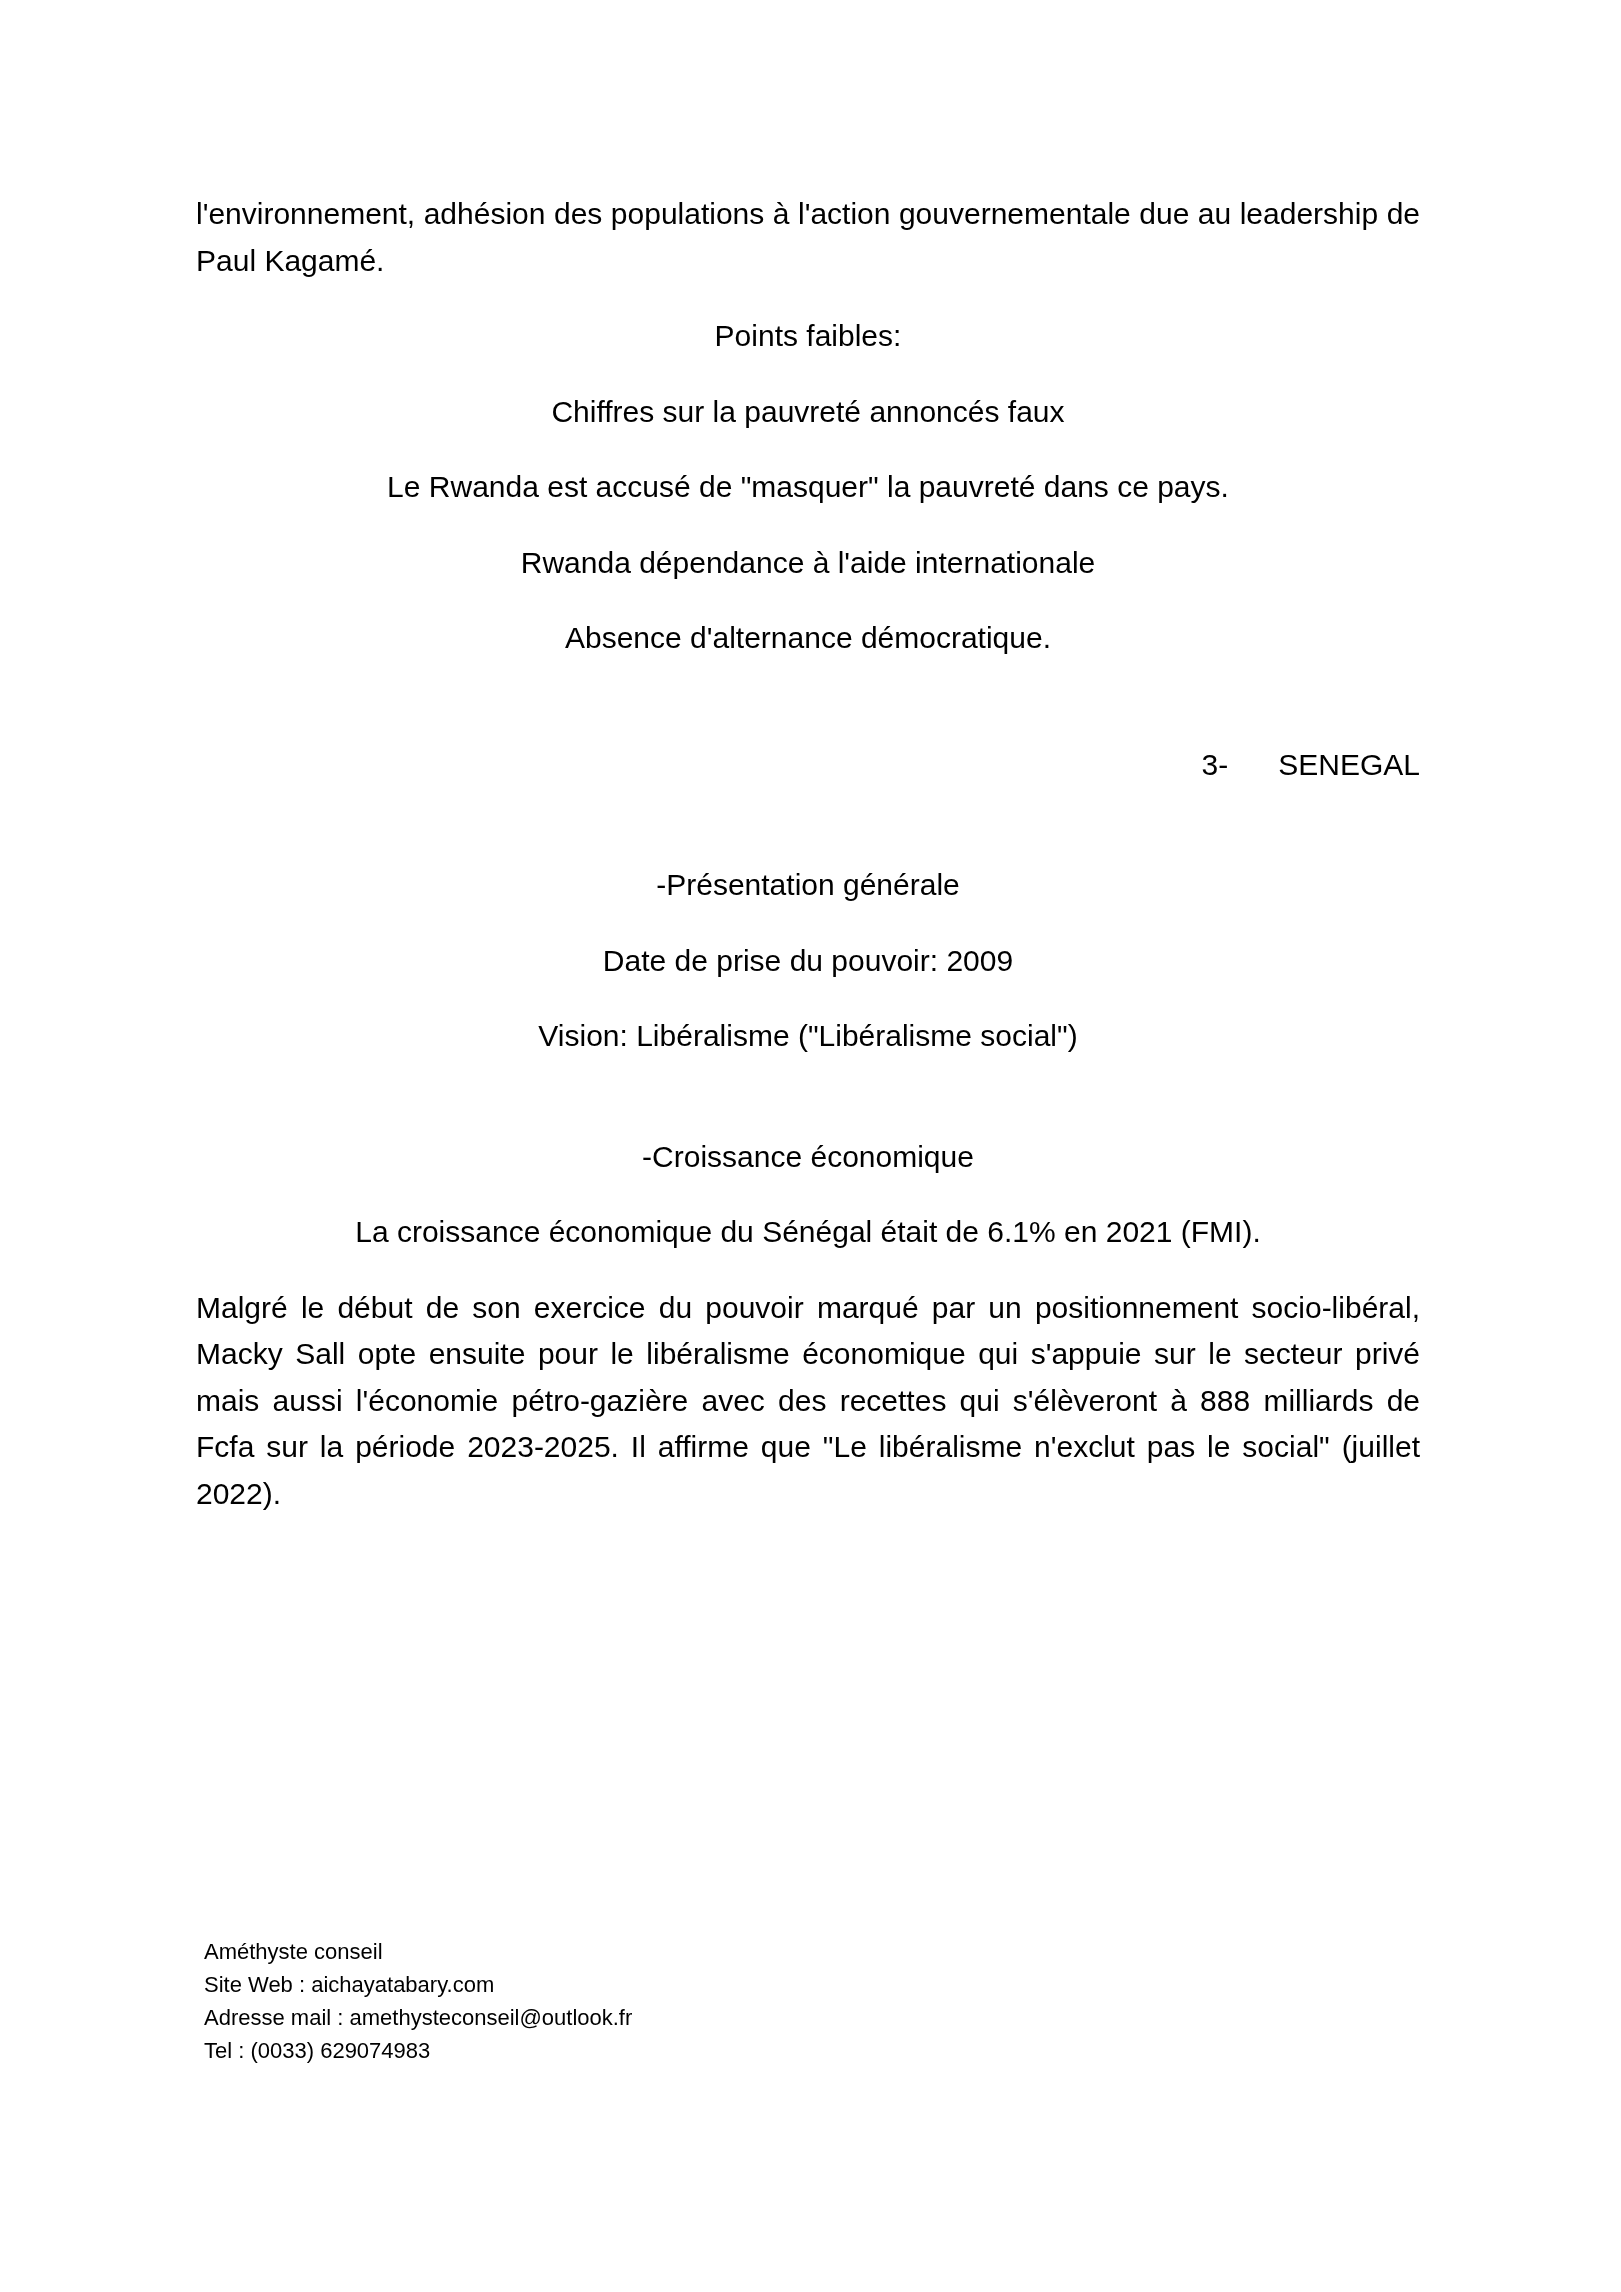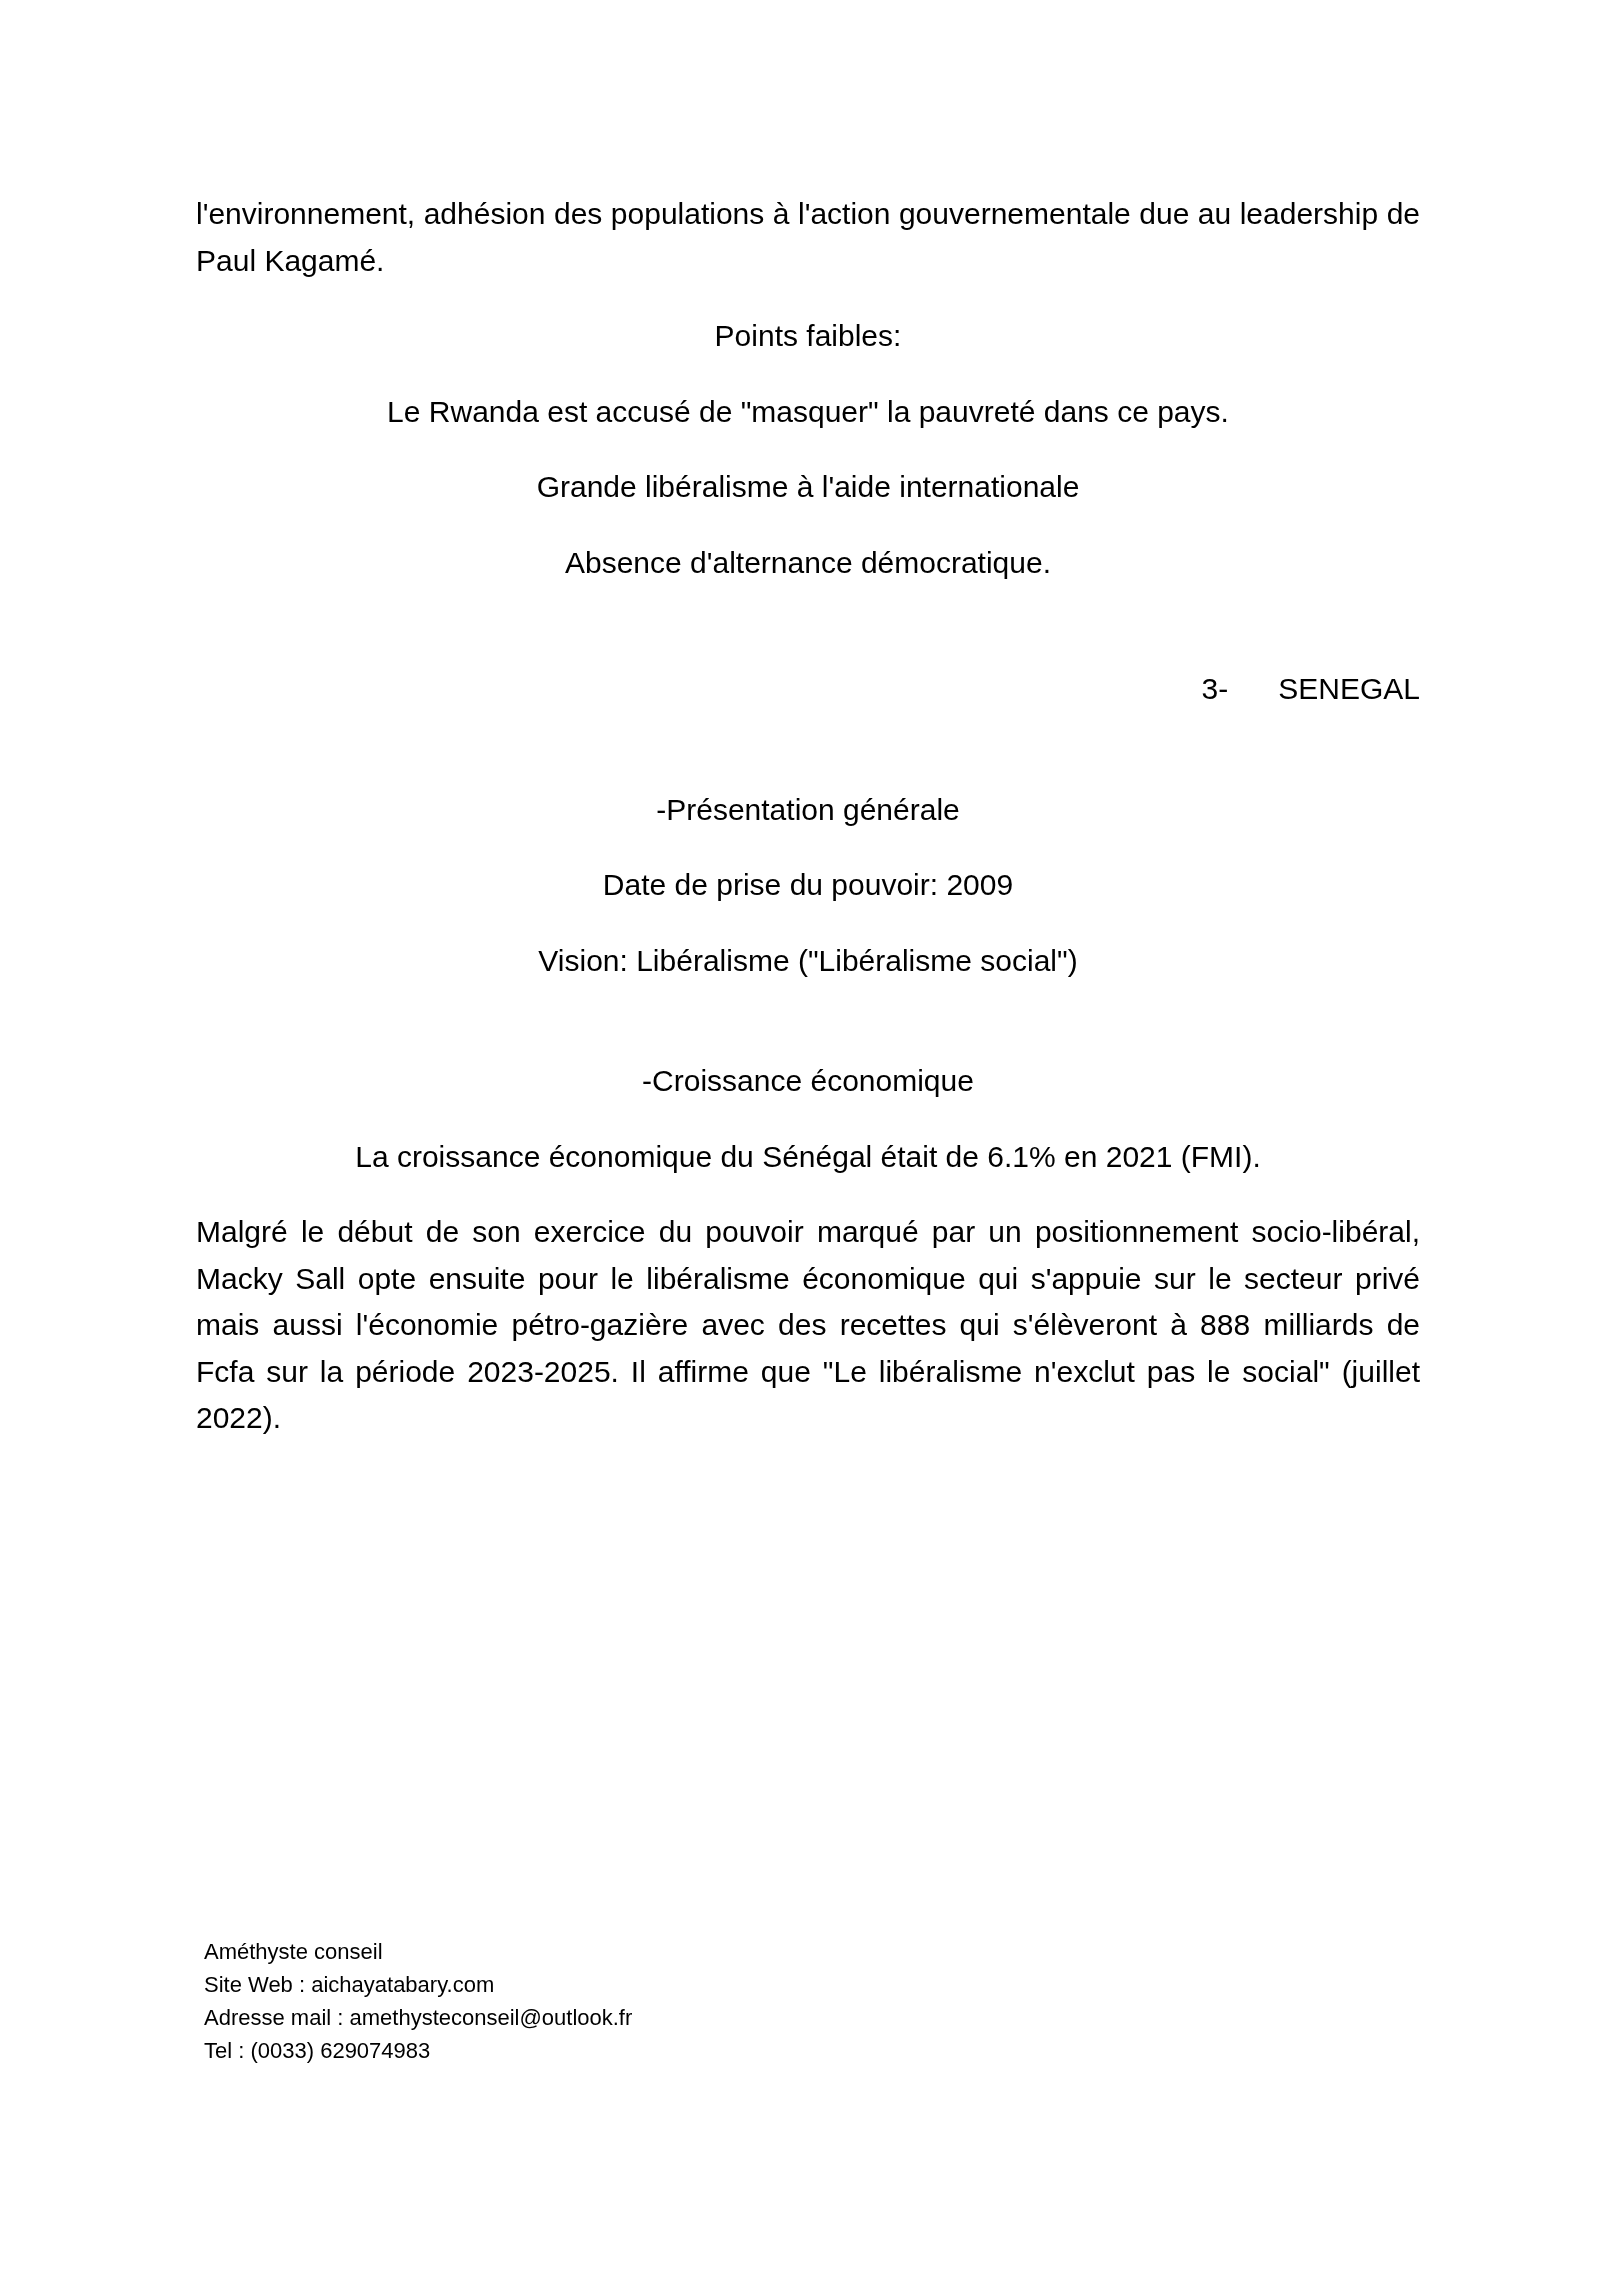--- a/index.html
+++ b/index.html
@@ -63,24 +63,25 @@
 <body>
 
 <div class="page">
 
   <div class="doc-body">
 
     <p class="para">l'environnement, adhésion des populations à l'action gouvernementale due au leadership de Paul Kagamé.</p>
 
     <p class="para left">Points faibles:</p>
 
+    <p class="para left">Chiffres sur la pauvreté annoncés faux</p>
 
     <p class="para left">Le Rwanda est accusé de "masquer" la pauvreté dans ce pays.</p>
 
-    <p class="para left">Grande libéralisme à l'aide internationale</p>
+    <p class="para left">Rwanda dépendance à l'aide internationale</p>
 
     <p class="para left">Absence d'alternance démocratique.</p>
 
     <div class="blank-line"></div>
 
     <p class="section-title">3-      SENEGAL</p>
 
     <div class="blank-line-small"></div>
 
     <p class="para left heading-underline">-Présentation générale</p>

